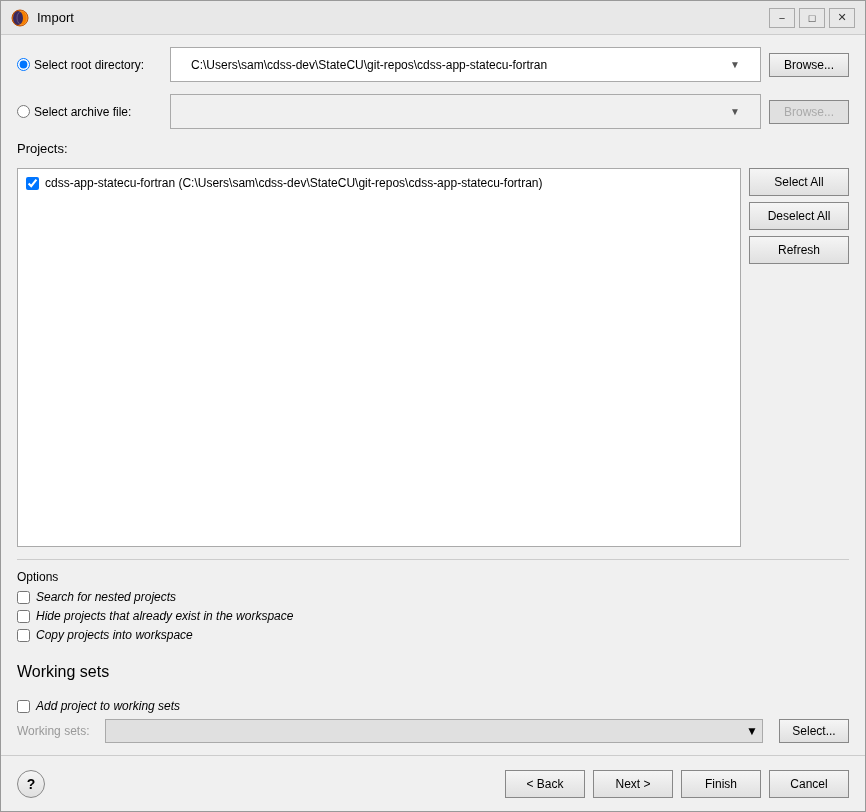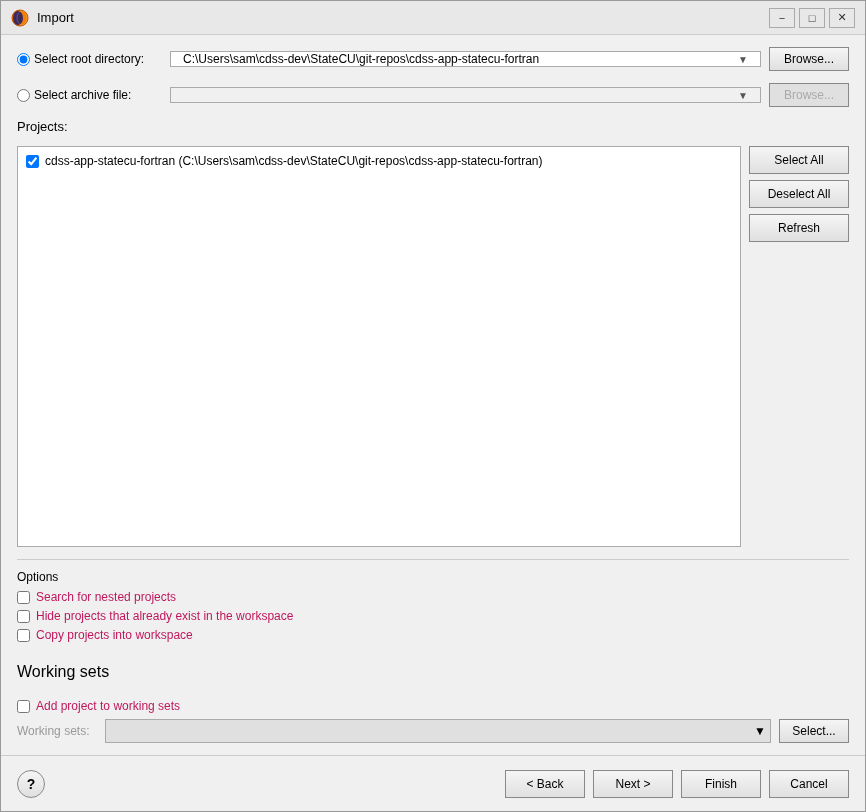--- a/index.html
+++ b/index.html
@@ -110,24 +110,24 @@
       display: flex;
       align-items: center;
       gap: 4px;
       width: 145px;
       font-size: 12px;
       white-space: nowrap;
     }
     .radio-label input[type=radio] { margin: 0; }
     .combo-field {
       flex: 1;
-      height: 16px;
+      height: 35px;
       border: 1px solid #aaa;
       background: #fff;
-      padding: 0 12px;
+      padding: 0 20px;
       font-size: 12px;
       display: flex;
       align-items: center;
       justify-content: space-between;
     }
     .combo-field.disabled {
       background: #f0f0f0;
       color: #999;
     }
     .combo-arrow {
@@ -206,21 +206,21 @@
       margin-bottom: 6px;
     }
     .checkbox-row {
       display: flex;
       align-items: center;
       gap: 6px;
       font-size: 12px;
       margin-bottom: 5px;
     }
     .checkbox-row input[type=checkbox] { margin: 0; }
-    .checkbox-row span { color: #be185d; }
+    .checkbox-row span { color: #000000; font-style: italic; }
 
     .working-sets-section {
       margin-top: 8px;
     }
     .working-sets-title {
       font-size: 16px;
       margin-bottom: 18px;
     }
     .working-sets-combo-row {
       display: flex;
@@ -245,20 +245,21 @@
       justify-content: space-between;
     }
     .select-btn {
       height: 24px;
       min-width: 70px;
       border: 1px solid #888;
       background: linear-gradient(to bottom, #f5f5f5, #e0e0e0);
       font-size: 12px;
       cursor: pointer;
       padding: 0 10px;
+      margin-left: 8px;
     }
 
     .footer-area {
       border-top: 1px solid #ccc;
       background: #f0f0f0;
       padding: 10px 16px;
       display: flex;
       align-items: center;
       justify-content: space-between;
       height: 56px;

